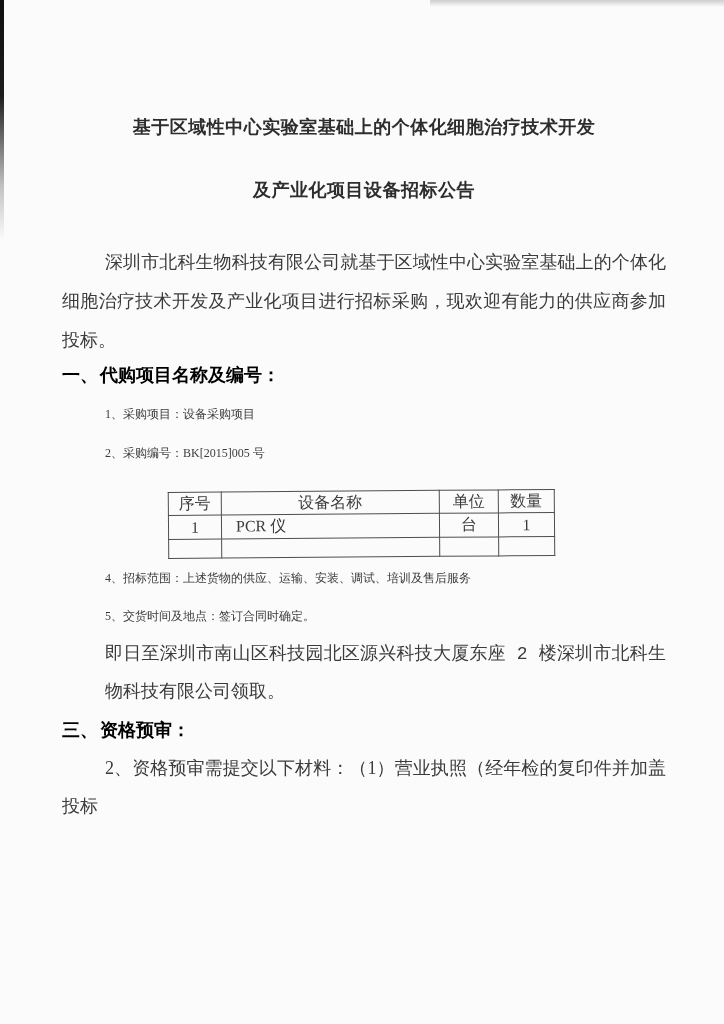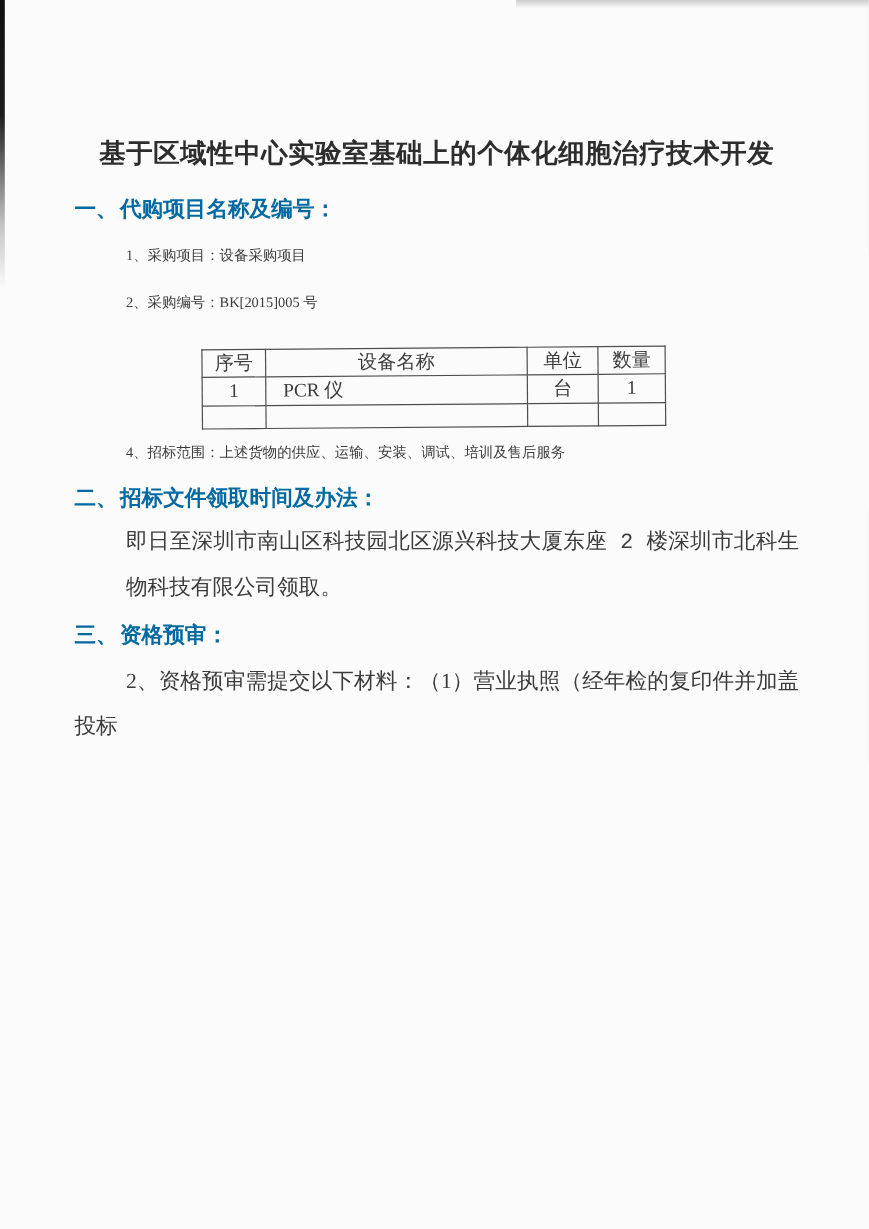--- a/index.html
+++ b/index.html
@@ -21,39 +21,39 @@
   }
   .artifact-top {
     position: absolute; top: 0; left: 430px; width: 294px; height: 7px;
     background: linear-gradient(180deg, rgba(150,150,150,0.45), rgba(150,150,150,0));
   }
   .content {
     position: absolute; left: 62px; top: 0; width: 604px;
   }
   .title {
     margin: 96px 0 0 0;
-    font-size: 22px;
+    font-size: 18px;
     font-weight: 700;
     color: #2d2d2d;
     text-align: center;
     letter-spacing: 0.5px;
   }
   .title-line { display: block; line-height: 63px; }
   .intro {
     margin: 21px 0 0 0;
     font-size: 18px;
     line-height: 39px;
     text-indent: 43px;
     text-align: justify;
   }
   .sec-heading {
     margin: -4px 0 0 0;
     font-size: 18px;
     font-weight: 700;
-    color: #0369a1;
+    color: #000000;
     line-height: 39px;
   }
   .sec-heading.tight { line-height: 38px; margin: 0; }
   .sec-num { display: inline-block; width: 38px; }
   .item {
     margin: 0;
     padding-left: 43px;
     font-size: 12px;
     line-height: 39px;
   }
@@ -100,22 +100,24 @@
 <body>
 
 <div class="page">
   <div class="artifact-left"></div>
   <div class="artifact-top"></div>
 
   <div class="content">
 
     <h1 class="title">
       <span class="title-line">基于区域性中心实验室基础上的个体化细胞治疗技术开发</span>
+      <span class="title-line">及产业化项目设备招标公告</span>
     </h1>
 
+    <p class="intro">深圳市北科生物科技有限公司就基于区域性中心实验室基础上的个体化细胞治疗技术开发及产业化项目进行招标采购，现欢迎有能力的供应商参加投标。</p>
 
     <div class="sec-heading">
       <span class="sec-num">一、</span><span>代购项目名称及编号：</span>
     </div>
 
     <p class="item">1、采购项目：设备采购项目</p>
     <p class="item">2、采购编号：BK[2015]005 号</p>
 
     <table class="equip-table">
       <thead>
@@ -136,24 +138,22 @@
         <tr class="empty-row">
           <td></td>
           <td class="name-cell"></td>
           <td></td>
           <td></td>
         </tr>
       </tbody>
     </table>
 
     <p class="item tight">4、招标范围：上述货物的供应、运输、安装、调试、培训及售后服务</p>
+    <p class="item tight">5、交货时间及地点：签订合同时确定。</p>
 
-    <div class="sec-heading tight">
-      <span class="sec-num">二、</span><span>招标文件领取时间及办法：</span>
-    </div>
 
     <p class="block-indent">即日至深圳市南山区科技园北区源兴科技大厦东座 2 楼深圳市北科生物科技有限公司领取。</p>
 
     <div class="sec-heading tight">
       <span class="sec-num">三、</span><span>资格预审：</span>
     </div>
 
     <p class="para-indent">2、资格预审需提交以下材料：（1）营业执照（经年检的复印件并加盖投标</p>
 
   </div>

